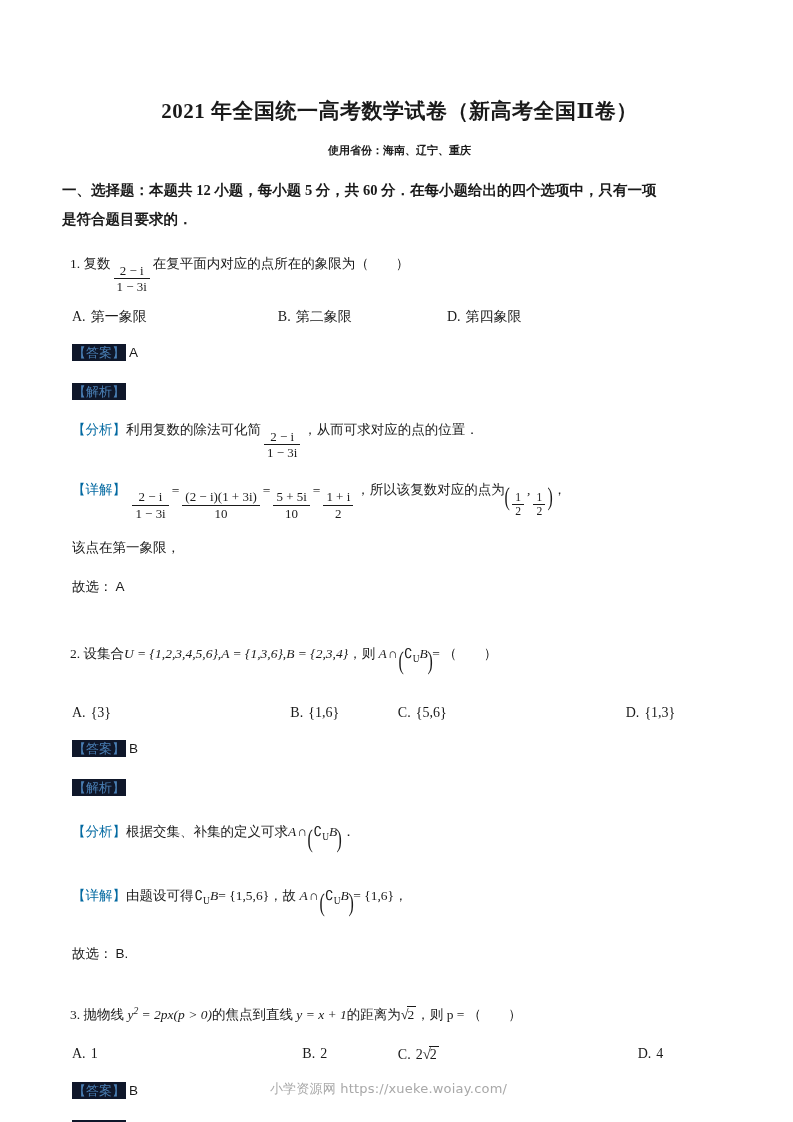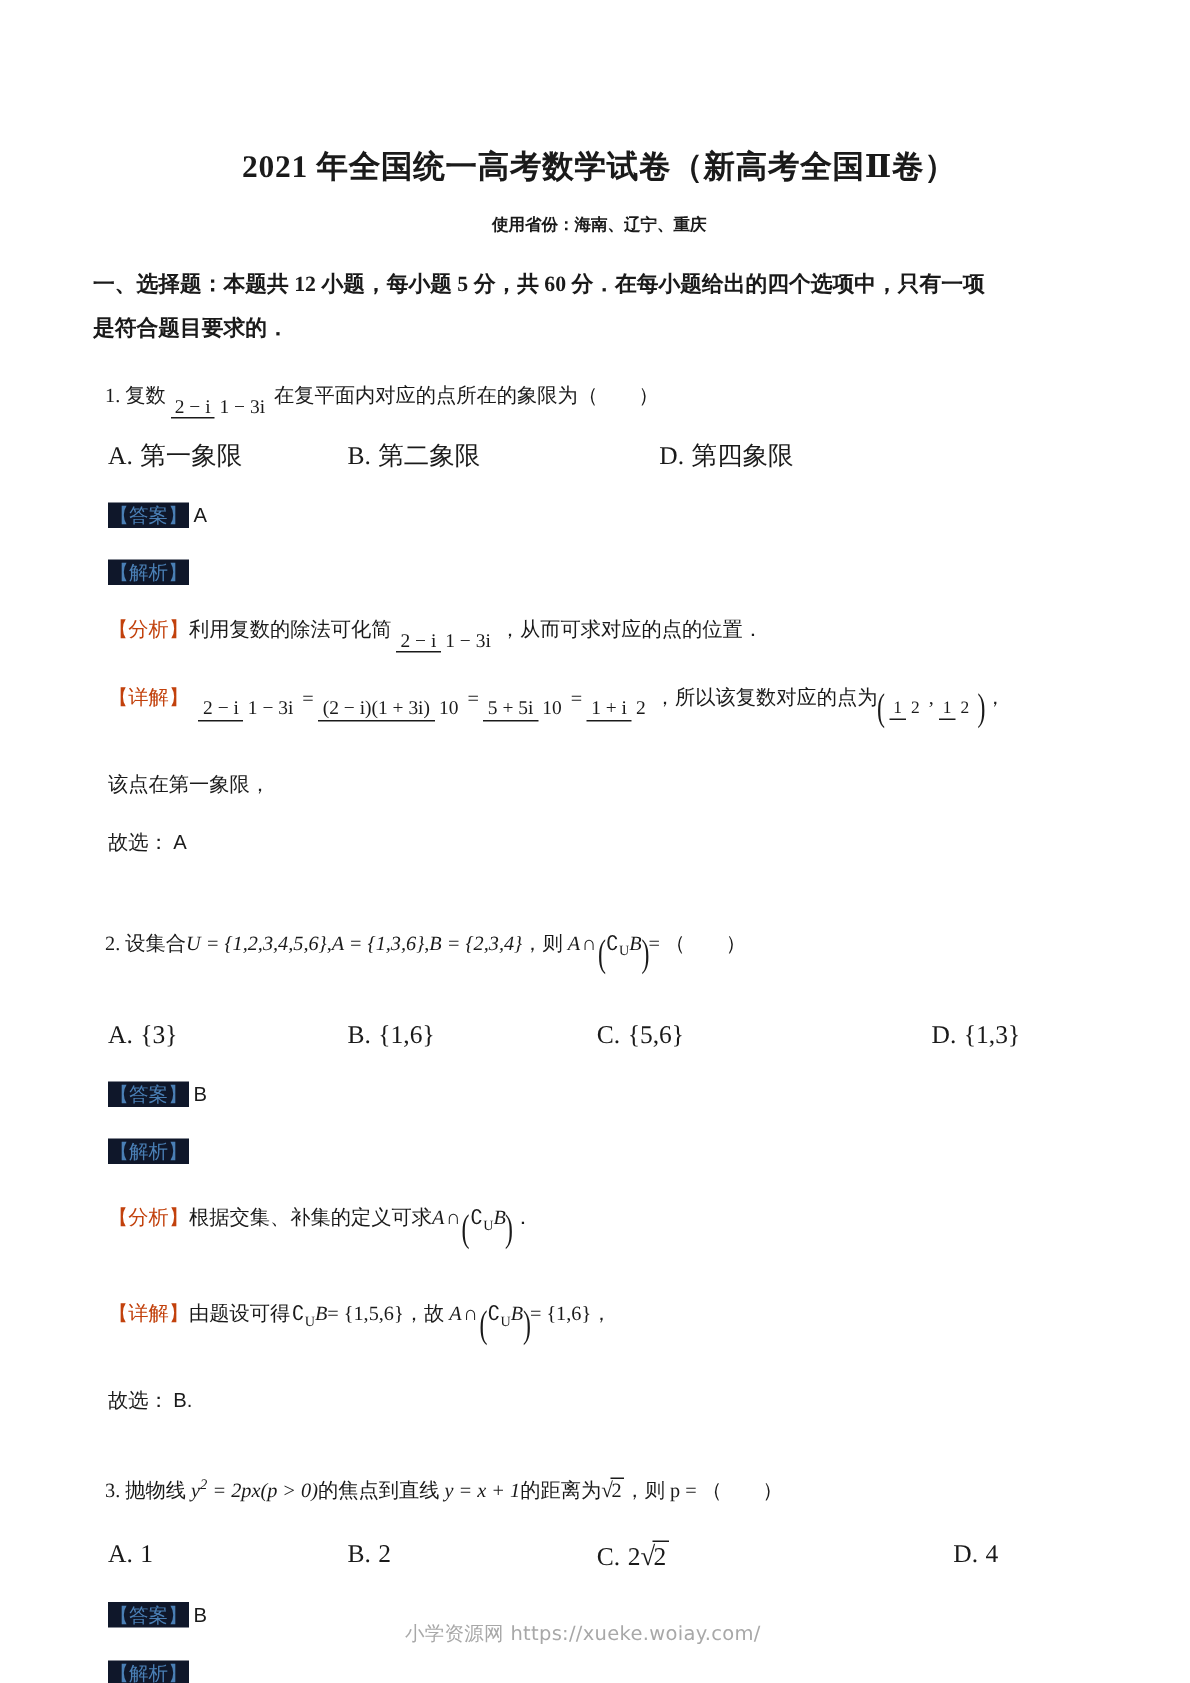--- a/index.html
+++ b/index.html
@@ -56,67 +56,67 @@
   .question {
     margin-top: 14px;
   }
   .q-stem {
     font-size: 13.5px;
     line-height: 2.3;
     padding-left: 8px;
   }
   .q-options {
     display: flex;
-    font-size: 17px;
+    font-size: 14px;
     padding-left: 10px;
     margin-top: 10px;
   }
   .opt {
     width: 25%;
     line-height: 1.8;
   }
   .opt-a { width: 24%; }
-  .opt-b { width: 25%; }
+  .opt-b { width: 25%; text-align: center; }
   .opt-c { width: 25%; }
   .opt-d { width: 26%; text-align: center; }
   .opt-label { margin-right: 5px; }
 
   
   .ans-line, .exp-line, .ana-line, .det-line, .plain-line {
     font-size: 13.5px;
     line-height: 2.1;
     padding-left: 10px;
     margin-top: 10px;
   }
   .tag-blue {
     color: #4a7fb5;
     background: #0f172a;
     padding: 1px 1px;
     font-size: 13px;
   }
   .tag-dark {
-    color: #c2410c;
+    color: #0369a1;
     font-size: 13.5px;
   }
   .ans-value {
     font-family: "Liberation Sans", sans-serif;
     font-size: 13.5px;
     margin-left: 3px;
   }
 
   
   .math {
     font-family: "Liberation Serif", serif;
     font-style: italic;
     white-space: nowrap;
   }
   .math-up { font-style: normal; }
   .frac {
     display: inline-flex;
-    flex-direction: row;
+    flex-direction: column;
     vertical-align: -0.52em;
     text-align: center;
     margin: 0 3px;
     line-height: 1.18;
     font-size: 0.96em;
   }
   .frac .num {
     border-bottom: 1.2px solid #1a1a1a;
     padding: 0 3px;
   }

